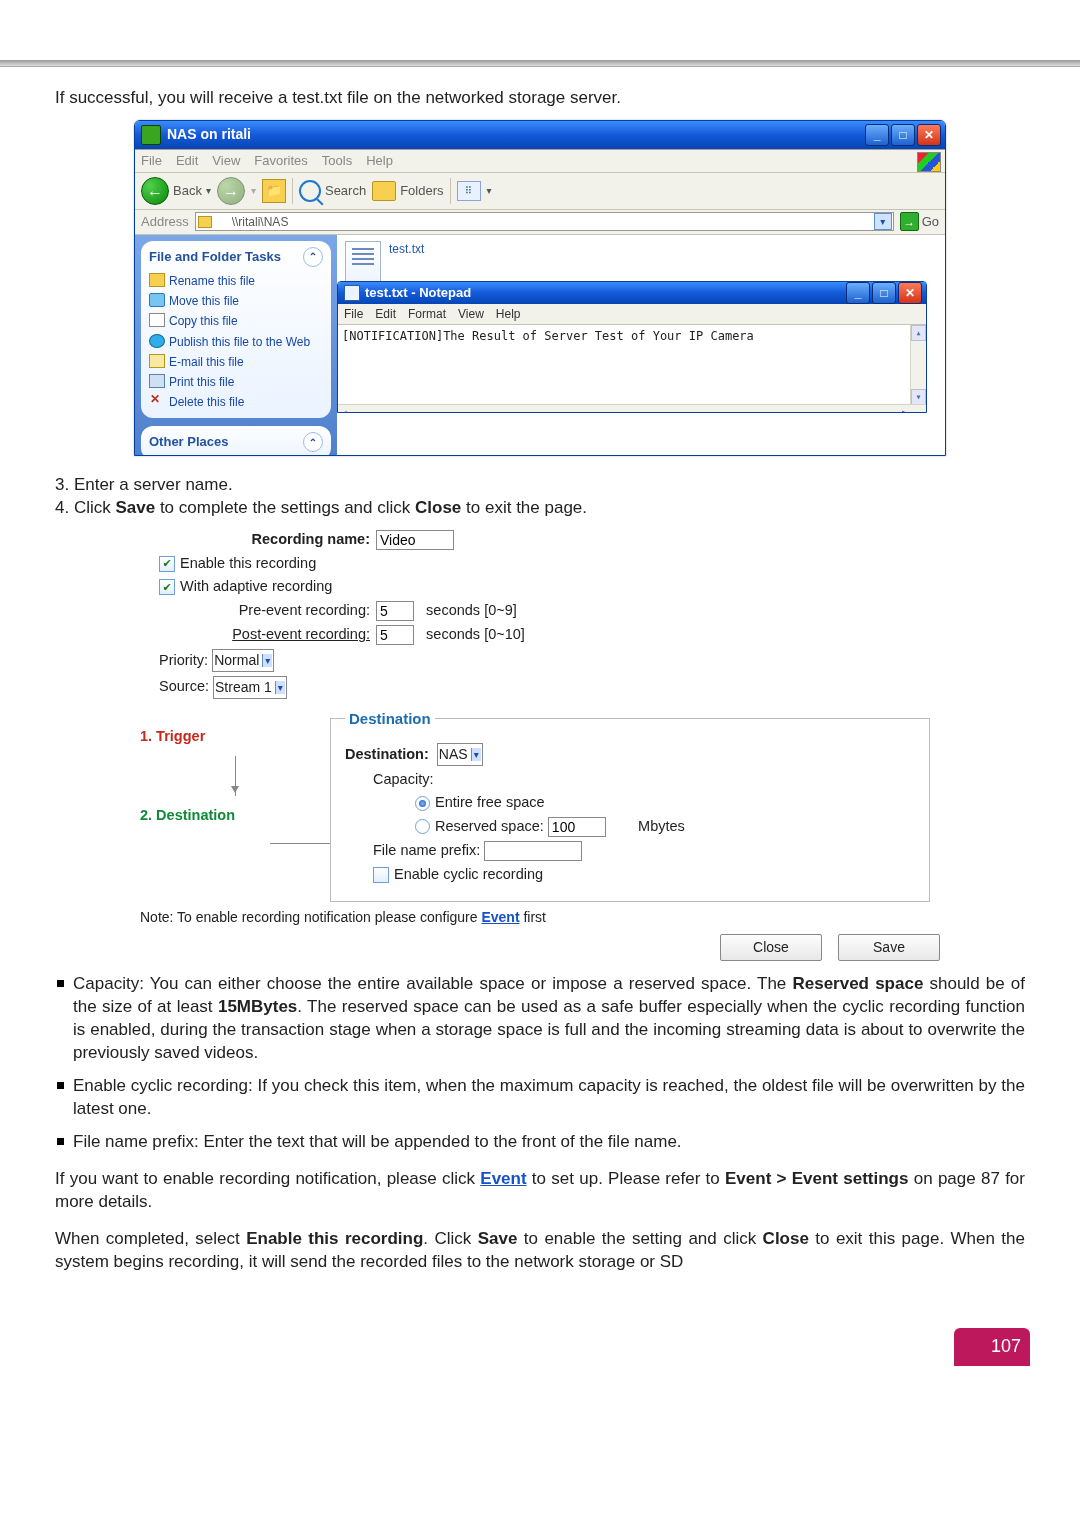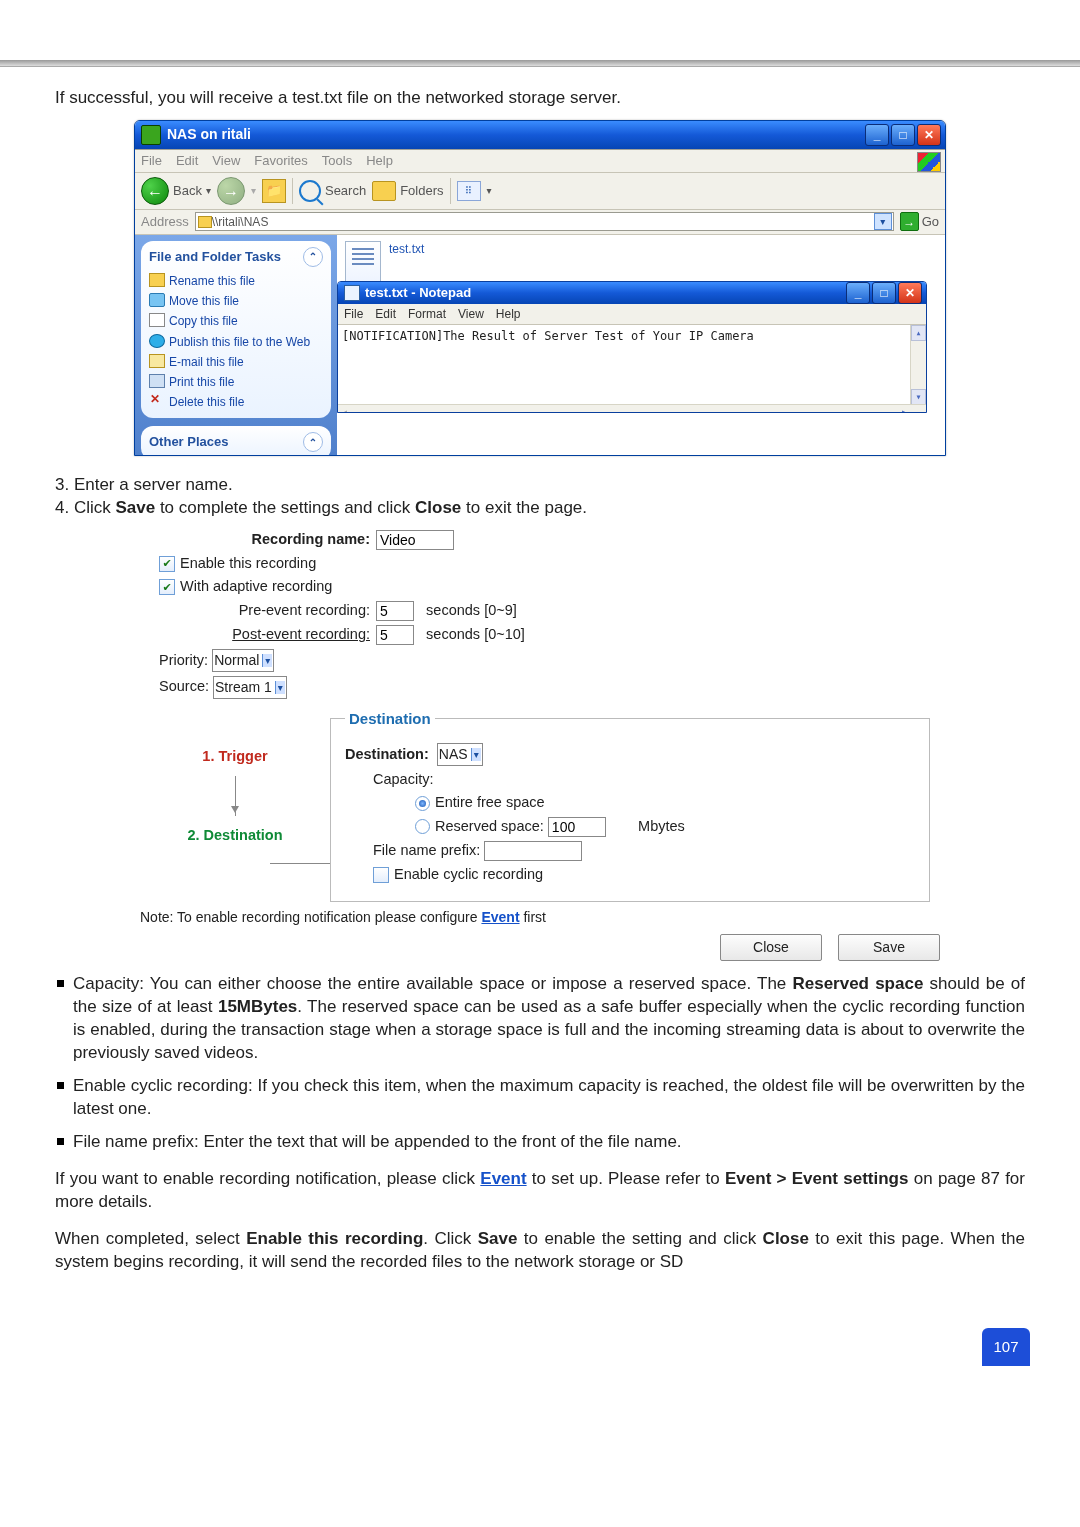--- a/index.html
+++ b/index.html
@@ -26,21 +26,21 @@
 .up { width:22px; height:22px; background:#f8d050; border:1px solid #b89420; font-size:13px; display:flex; align-items:center; justify-content:center; }
 .search-ic { width:18px; height:18px; border:2px solid #1c79ce; border-radius:50%; position:relative; }
 .search-ic:after { content:""; position:absolute; width:8px; height:2px; background:#1c79ce; bottom:-3px; right:-5px; transform:rotate(45deg); }
 .folders-ic { width:22px; height:18px; background:#f8d050; border:1px solid #b89420; border-radius:2px; position:relative; }
 .views-ic { width:22px; height:18px; border:1px solid #8aa6d8; background:#e9f1ff; display:flex; align-items:center; justify-content:center; font-size:10px; color:#2b5fb0; }
 .sep { width:1px; height:26px; background:#c7c4b6; }
 .addr { height:24px; background:#f2f1ea; border-bottom:1px solid #c7c4b6; display:flex; align-items:center; padding:0 6px; font-size:13px; color:#888; gap:6px; }
 .addr input { flex:1; height:17px; border:1px solid #9a9a90; background:#fff; font-size:12px; padding:0 18px 0 4px; color:#555; }
 .addr-wrap { flex:1; position:relative; display:flex; align-items:center; }
 .addr-wrap .foldmini { position:absolute; left:3px; width:12px; height:10px; background:#f8d050; border:1px solid #b89420; }
-.addr-wrap input { padding-left:16px; }
+.addr-wrap input { padding-left:36px; }
 .addr-drop { position:absolute; right:2px; width:16px; height:15px; background:#cfe3ff; border:1px solid #5e90d7; color:#1c4fa0; font-size:10px; display:flex; align-items:center; justify-content:center; }
 .go-btn { display:flex; align-items:center; gap:3px; color:#555; }
 .go-btn .go-ic { width:17px; height:17px; background:#2fae2f; border:1px solid #0e6e0e; color:#fff; font-size:12px; display:flex; align-items:center; justify-content:center; border-radius:2px; }
 .xp-body { display:flex; height:220px; background:#fff; }
 .xp-side { width:190px; background:linear-gradient(#7ba7e8,#4f80cc); padding:6px; font-size:12px; }
 .xp-panel { background:linear-gradient(#fff,#eaf3ff); border-radius:12px; padding:6px 8px 6px 8px; margin-bottom:8px; }
 .xp-panel h4 { margin:0 0 4px 0; font-size:13px; color:#23519e; font-weight:bold; display:flex; align-items:center; justify-content:space-between; }
 .chev-btn { width:18px; height:18px; border:1px solid #9fbce6; border-radius:50%; background:#fff; font-size:10px; color:#23519e; display:flex; align-items:center; justify-content:center; }
 .xp-task { color:#1747a7; padding:2px 0 2px 20px; position:relative; cursor:pointer; }
 .xp-task .ic { position:absolute; left:0; top:2px; width:14px; height:12px; }
@@ -72,38 +72,38 @@
 .row { display:flex; align-items:center; margin:4px 0; }
 .label-r { text-align:right; width:230px; padding-right:6px; }
 .in { border:1px solid #888; padding:1px 3px; font-size:14px; background:#fff; }
 .sel { border:1px solid #888; padding:1px 1px; font-size:14px; background:#fff; display:inline-flex; align-items:center; }
 .sel .dd { background:#cfe0ff; border-left:1px solid #5e90d7; padding:0 2px; font-size:10px; margin-left:3px; color:#1c4fa0; }
 .chk { width:14px; height:14px; border:1px solid #6f9fd7; background:linear-gradient(#fff,#e4eefc); display:inline-flex; align-items:center; justify-content:center; font-size:11px; color:#1a7a1a; margin-right:5px; }
 .rad { width:13px; height:13px; border:1px solid #6f9fd7; border-radius:50%; background:#fff; display:inline-flex; align-items:center; justify-content:center; margin-right:5px; }
 .rad .dot { width:7px; height:7px; border-radius:50%; background:radial-gradient(#7eb6ff,#1856b0); }
 fieldset.dest { border:1px solid #bbb; margin:10px 0 6px 190px; padding:10px 14px 12px 14px; width:calc(100% - 230px); }
 fieldset.dest legend { color:#1e6db0; font-weight:bold; font-size:15px; padding:0 4px; }
-.flow { position:absolute; left:0; top:32px; width:190px; text-align:center; }
+.flow { position:absolute; left:0; top:12px; width:190px; }
 .flow-box { font-weight:bold; padding:6px 0; }
 .flow-arrow { width:1px; height:40px; background:#888; margin:4px auto; position:relative; }
 .flow-arrow:after { content:""; position:absolute; bottom:-1px; left:-4px; border:4px solid transparent; border-top:7px solid #888; }
 .flow-line { width:60px; height:1px; background:#888; position:absolute; }
 .dest-wrap { position:relative; }
 .note { font-size:14px; margin-top:6px; }
 a.ev { color:#1551c9; text-decoration:underline; font-weight:bold; }
 .btns { text-align:right; margin:8px 0 12px 0; }
 .btn { display:inline-block; width:100px; border:1px solid #888; background:linear-gradient(#fdfdfd,#e8e8e8); text-align:center; padding:3px 0; font-size:14px; margin-left:12px; border-radius:2px; }
 
 .body-text { margin:14px 0; text-align:justify; }
 ul.s { list-style:none; padding:0; margin:0; }
 ul.s li { position:relative; padding-left:18px; margin:10px 0; text-align:justify; }
 ul.s li:before { content:""; position:absolute; left:2px; top:7px; width:7px; height:7px; background:#000; }
 
 .pagefoot { height:56px; position:relative; }
-.pagenum { position:absolute; right:50px; bottom:8px; width:48px; height:38px; background:#1d4ed8; color:#fff; border-radius:6px 6px 0 0; display:flex; align-items:center; justify-content:center; font-size:15px; }
+.pagenum { position:absolute; right:50px; bottom:8px; width:48px; height:38px; background:#be185d; color:#fff; border-radius:6px 6px 0 0; display:flex; align-items:center; justify-content:center; font-size:18px;padding-left:28px; }
 </style>
 </head>
 <body>
 
 <div class="page">
   <div class="topbar"></div>
   <div class="rule"></div>
   <div class="content">
 
     <div style="margin-bottom:10px;">If successful, you will receive a test.txt file on the networked storage server.</div>

